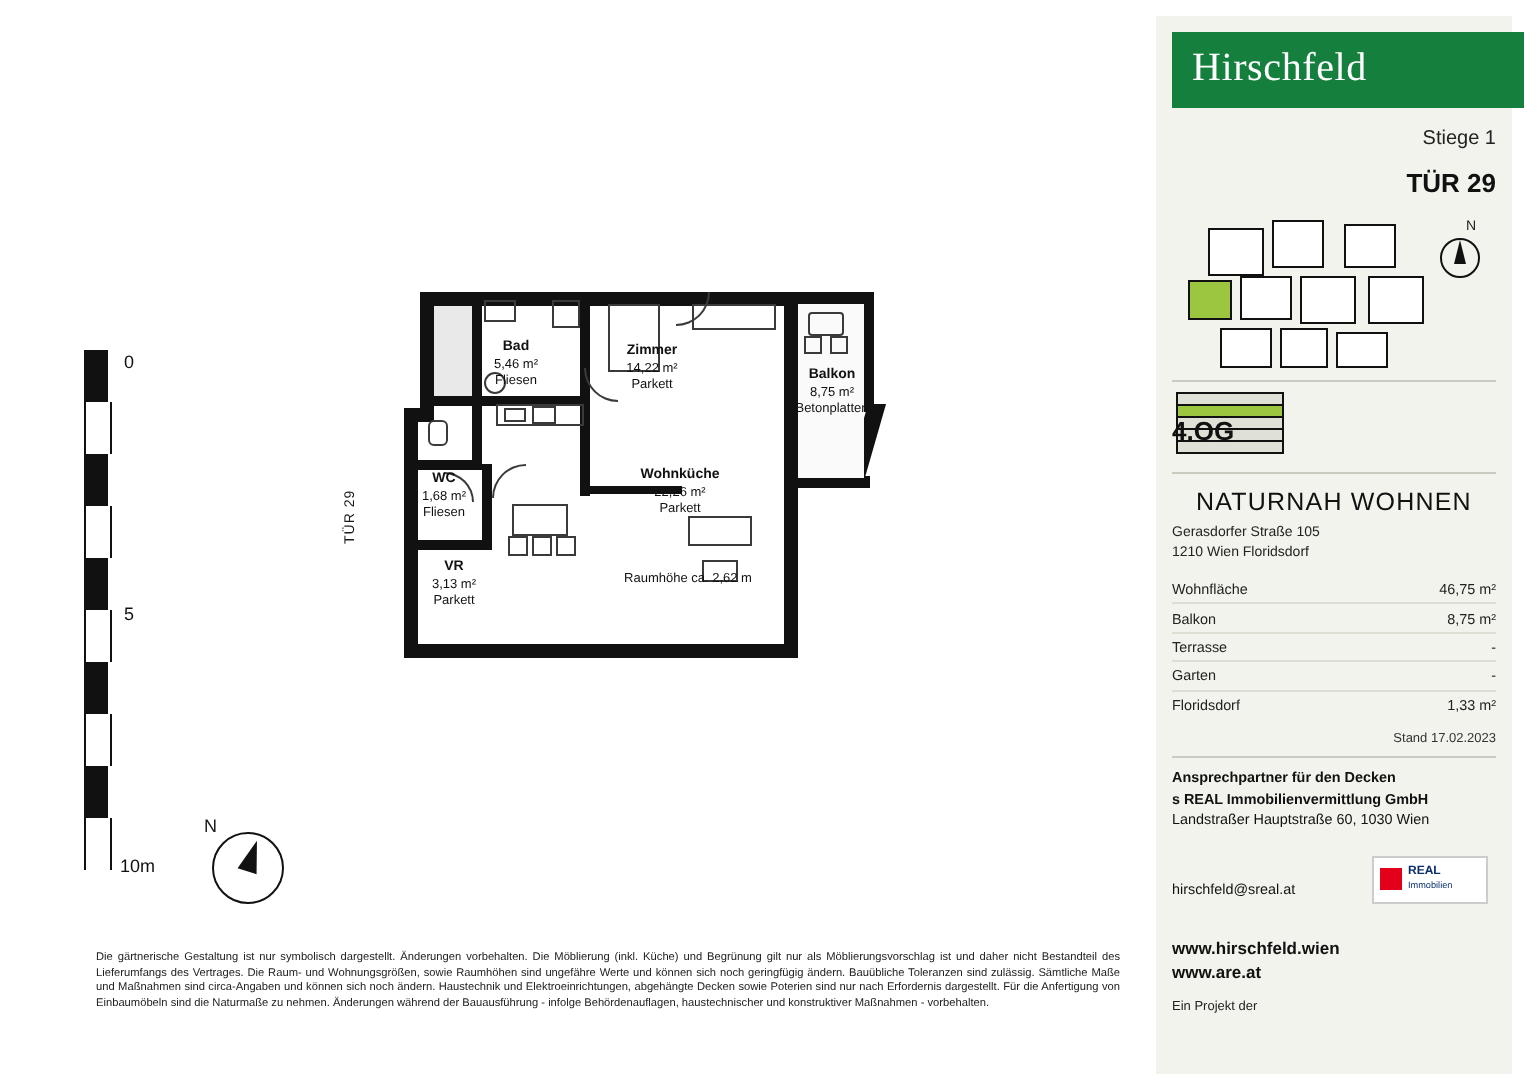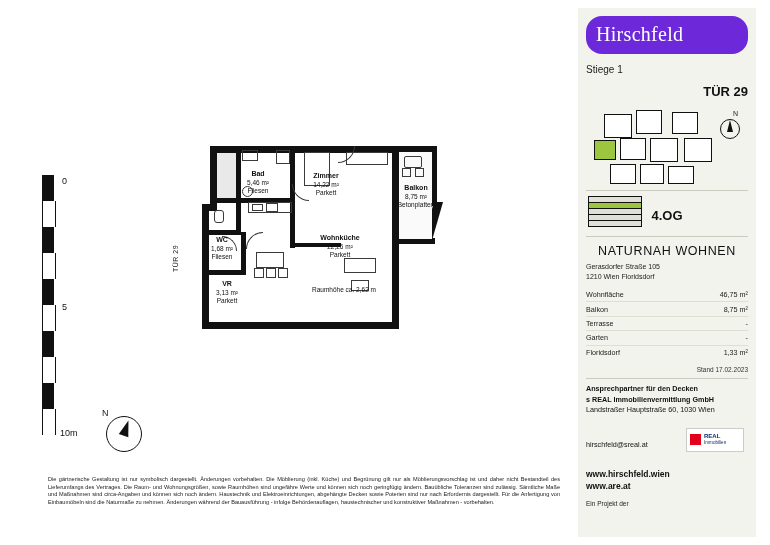--- a/index.html
+++ b/index.html
@@ -37,41 +37,41 @@
   .lbl b{font-size:7px;}
   .thin{position:absolute;border:.7px solid #3a3a3a;}
 
   .tuer-side{position:absolute;left:172px;top:272px;font-size:7px;transform:rotate(-90deg);transform-origin:left top;white-space:nowrap;letter-spacing:.5px;}
 
   
   .disclaimer{position:absolute;left:48px;top:476px;width:512px;font-size:5.6px;line-height:7.6px;color:#222;text-align:justify;}
 
   
   .panel{position:absolute;left:578px;top:8px;width:178px;height:529px;background:#f2f3ec;}
-  .brandbar{position:absolute;left:586px;top:16px;width:162px;height:38px;background:#6d28d9;border-radius:16px;}
+  .brandbar{position:absolute;left:586px;top:16px;width:176px;height:38px;background:#15803d;}
   .brandbar .bt{position:absolute;left:10px;top:7px;font-size:20px;color:#ffffff;font-family:"Liberation Serif",serif;letter-spacing:.3px;}
 
-  .stiege{position:absolute;left:586px;top:64px;width:162px;font-size:10px;color:#222;}
+  .stiege{position:absolute;left:586px;top:64px;width:162px;text-align:right;font-size:10px;color:#222;}
   .tuer{position:absolute;left:586px;top:84px;width:162px;text-align:right;font-size:13px;font-weight:bold;color:#111;}
 
   
   .siteplan{position:absolute;left:590px;top:108px;width:156px;height:78px;}
   .blk{position:absolute;background:#ffffff;border:.8px solid #111;}
   .blk.hl{background:#9cc63f;}
   .site-compass{position:absolute;right:4px;top:4px;width:26px;height:30px;}
   .site-compass .c{position:absolute;left:4px;top:7px;width:18px;height:18px;border:1px solid #111;border-radius:50%;}
   .site-compass .nd{position:absolute;left:11px;top:8px;width:0;height:0;border-left:3.5px solid transparent;border-right:3.5px solid transparent;border-bottom:12px solid #111;}
   .site-compass .nl{position:absolute;left:17px;top:-2px;font-size:7px;}
 
   .divider{position:absolute;left:586px;width:162px;height:1px;background:#c9cbbf;}
 
   .stack{position:absolute;left:588px;top:196px;width:52px;height:36px;}
   .stack .s{position:absolute;left:0;width:52px;height:5px;background:#dfe0d6;border:.7px solid #111;}
   .stack .s.on{background:#9cc63f;}
-  .og{position:absolute;left:586px;top:208px;width:162px;text-align:center;font-size:13px;font-weight:bold;color:#111;}
+  .og{position:absolute;left:586px;top:208px;width:162px;text-align:left;font-size:13px;font-weight:bold;color:#111;}
 
   .nw{position:absolute;left:586px;top:244px;font-size:12.5px;letter-spacing:.6px;color:#111;font-family:"Liberation Sans",sans-serif;margin-left:12px;}
   .addr{position:absolute;left:586px;top:262px;font-size:7px;line-height:10px;color:#222;}
 
   .facts{position:absolute;left:586px;top:288px;width:162px;font-size:7.2px;color:#222;}
   .facts .row{display:flex;justify-content:space-between;padding:2.2px 0;border-bottom:.6px solid #dcdfd2;}
   .facts .row:last-child{border-bottom:none;}
   .facts .v{text-align:right;}
   .stand{position:absolute;left:586px;top:366px;width:162px;text-align:right;font-size:6.5px;color:#333;}
 

